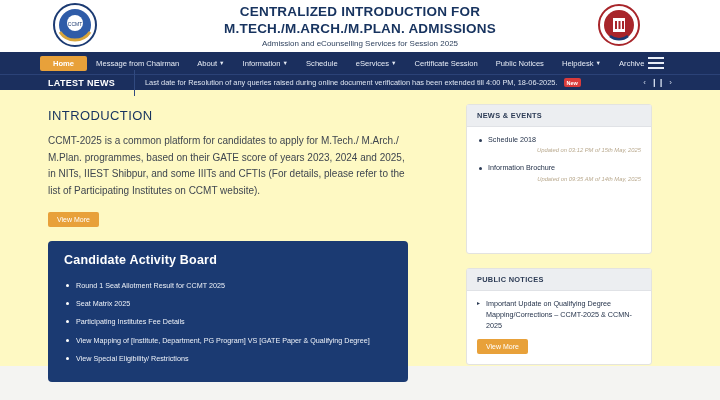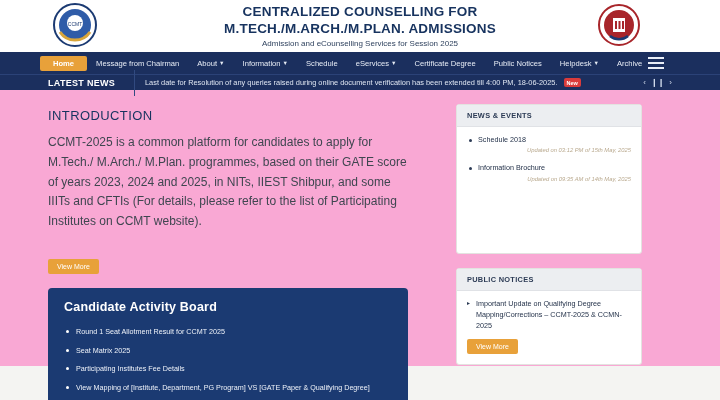--- a/index.html
+++ b/index.html
@@ -131,38 +131,38 @@
   }
   .news-arrows {
     display: flex; align-items: center; gap: 5px;
     color: #cfd9ea; font-size: 8px;
   }
 
   
   .body-wrap {
     display: flex;
     padding: 14px 48px 0 48px;
-    gap: 4px;
-    background: #f9a8d4;
+    gap: 14px;
+    background: #fef9c3;
     height: 276px;
   }
   .col-left { width: 360px; }
   .col-right { width: 230px; padding-left: 44px; }
 
   .intro-title {
     font-size: 13px;
     color: #17335f;
     letter-spacing: .4px;
     margin: 4px 0 10px 0;
   }
   .intro-text {
-    font-size: 12px;
+    font-size: 10px;
     color: #3f4650;
     line-height: 1.65;
-    margin: 0 0 23px 0;
+    margin: 0 0 9px 0;
   }
   .btn-orange {
     display: inline-block;
     background: #e8a13a;
     color: #ffffff;
     font-size: 7px;
     padding: 4px 9px;
     border-radius: 2px;
     border: none;
     cursor: pointer;
@@ -261,21 +261,21 @@
       <svg width="46" height="46" viewBox="0 0 46 46">
         <circle cx="23" cy="23" r="21" fill="#ffffff" stroke="#1b3a72" stroke-width="2"></circle>
         <circle cx="23" cy="23" r="16" fill="#2f5ca8"></circle>
         <circle cx="23" cy="21" r="8" fill="#ffffff"></circle>
         <text x="23" y="24" font-size="5" text-anchor="middle" fill="#1b3a72" font-family="Liberation Sans, sans-serif">CCMT</text>
         <path d="M8 30 A18 18 0 0 0 38 30" fill="none" stroke="#d8a53a" stroke-width="3"></path>
       </svg>
     </div>
 
     <div class="header-text">
-      <div class="main-title">CENTRALIZED COUNSELLING FOR</div>
+      <div class="main-title">CENTRALIZED INTRODUCTION FOR</div>
       <div class="main-title">M.TECH./M.ARCH./M.PLAN. ADMISSIONS</div>
       <div class="sub-title">Admission and eCounselling Services for Session 2025</div>
     </div>
 
     <div class="logo-right">
       <svg width="46" height="46" viewBox="0 0 46 46">
         <circle cx="23" cy="23" r="20" fill="#ffffff" stroke="#a8252a" stroke-width="2"></circle>
         <circle cx="23" cy="23" r="15" fill="#a8252a"></circle>
         <rect x="17" y="16" width="12" height="14" fill="#ffffff"></rect>
         <rect x="19" y="19" width="2" height="8" fill="#a8252a"></rect>
@@ -302,21 +302,21 @@
       <span class="caret">▼</span>
     </div>
     <div class="nav-item">
       <span>Schedule</span>
     </div>
     <div class="nav-item">
       <span>eServices</span>
       <span class="caret">▼</span>
     </div>
     <div class="nav-item">
-      <span>Certificate Degree</span>
+      <span>Certificate Session</span>
     </div>
     <div class="nav-item">
       <span>Public Notices</span>
     </div>
     <div class="nav-item">
       <span>Helpdesk</span>
       <span class="caret">▼</span>
     </div>
     <div class="nav-item">
       <span>Archive</span>

